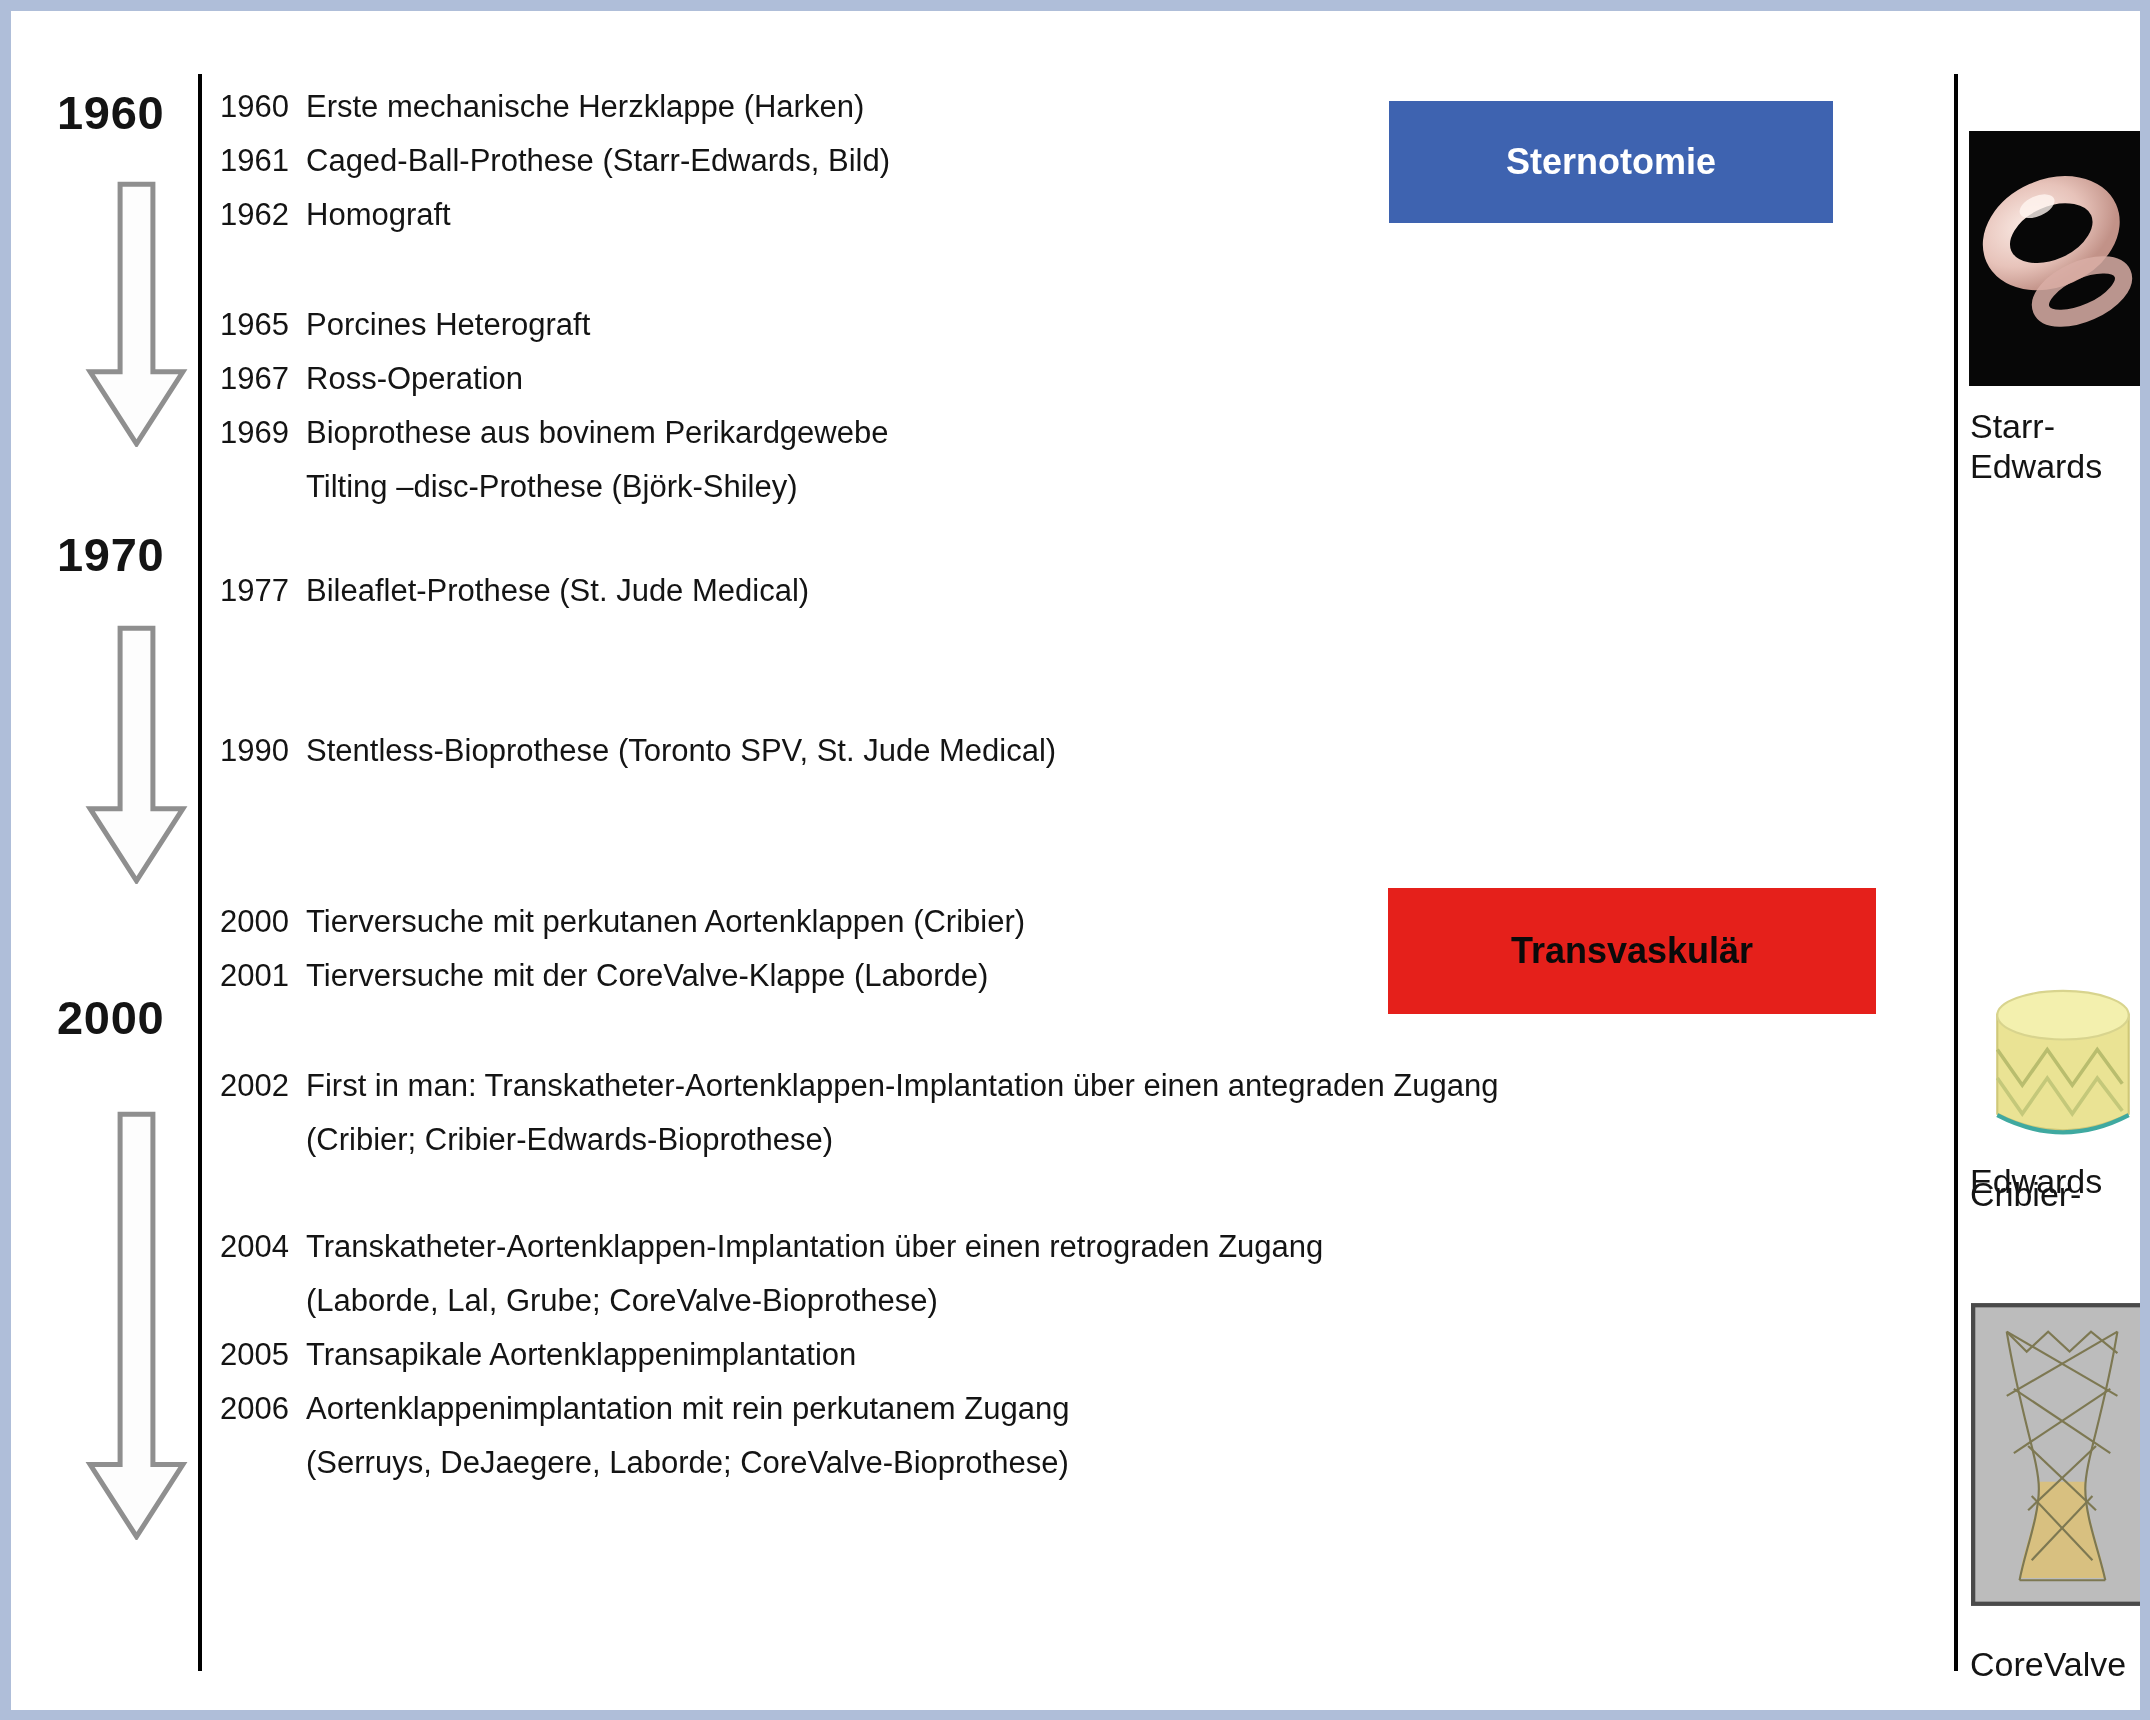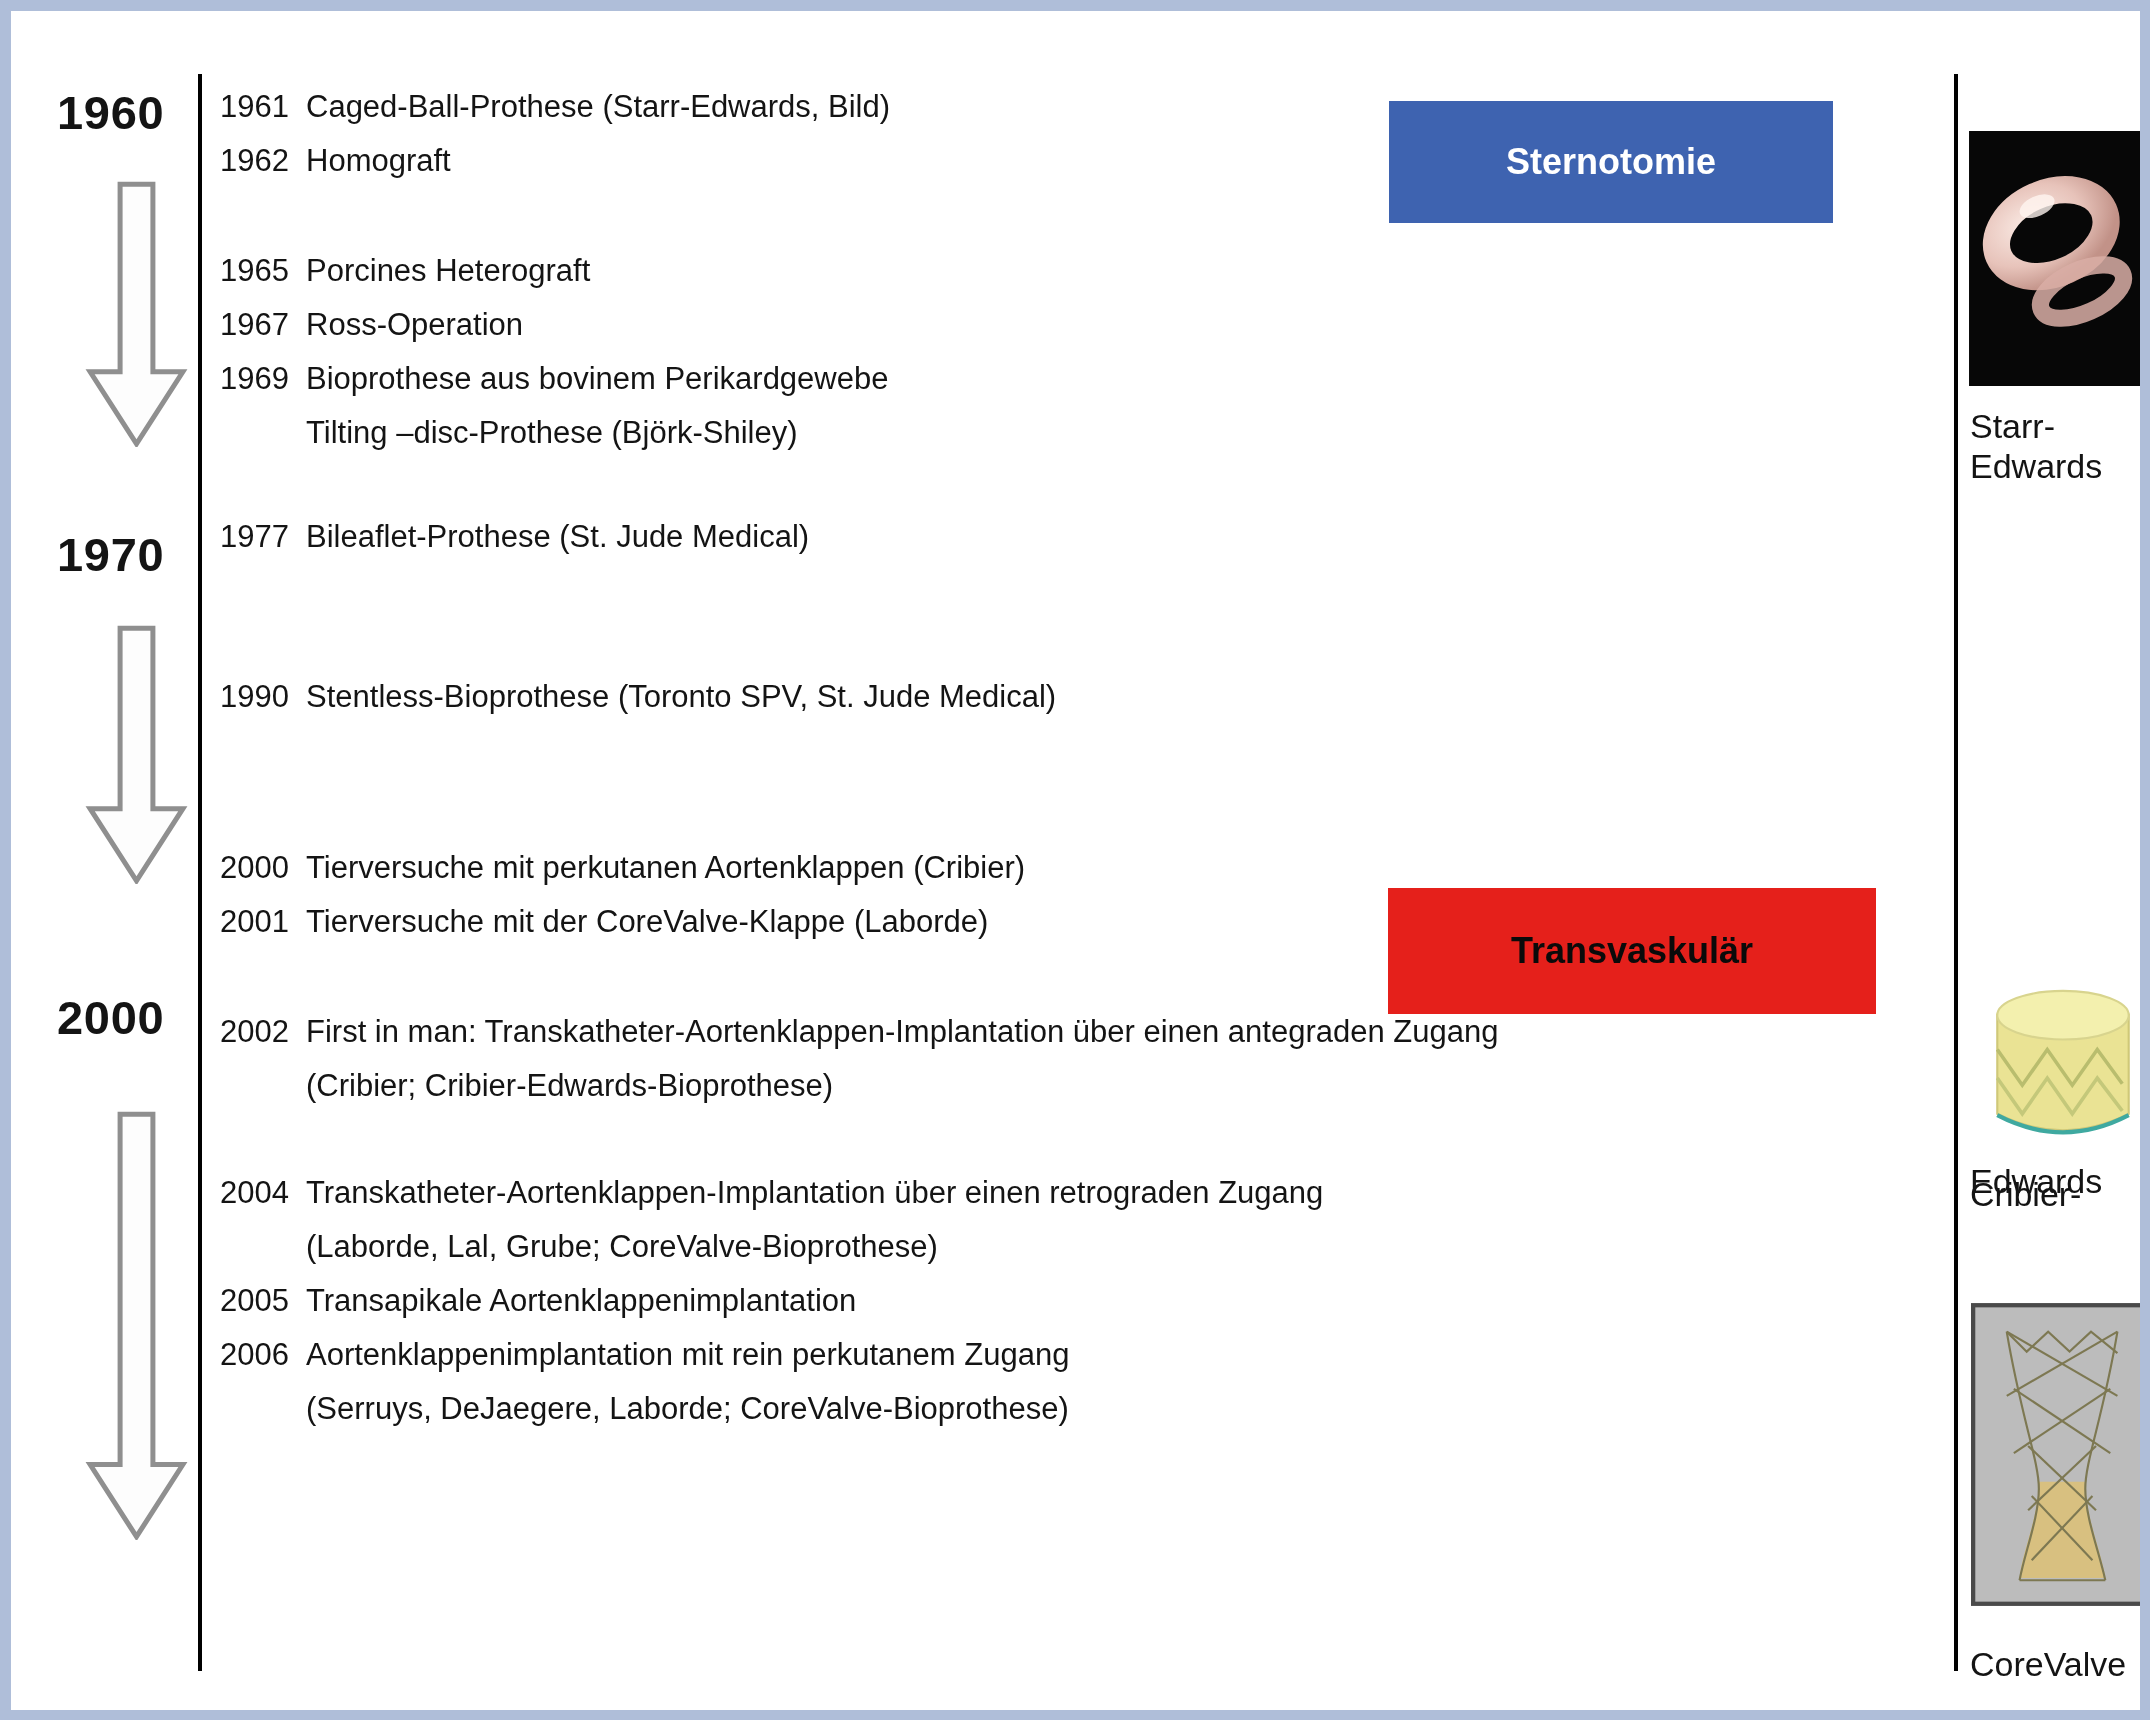--- a/index.html
+++ b/index.html
@@ -70,20 +70,21 @@
   <div class="arrow" id="arrow-3">
     <svg width="107" height="429" viewBox="0 0 150 600">
       <polygon points="52,4 98,4 98,495 140,495 75,596 10,495 52,495" fill="#fdfdfd" stroke="#8f8f8f" stroke-width="7" stroke-linejoin="miter"></polygon>
     </svg>
   </div>
 
   <div class="vline" id="vline-left"></div>
   <div class="vline" id="vline-right"></div>
 
   <div id="timeline">
+    <div class="line"><span class="year">1960</span><span>Erste mechanische Herzklappe (Harken)</span></div>
     <div class="line"><span class="year">1961</span><span>Caged-Ball-Prothese (Starr-Edwards, Bild)</span></div>
     <div class="line"><span class="year">1962</span><span>Homograft</span></div>
     <div class="line g1"><span class="year">1965</span><span>Porcines Heterograft</span></div>
     <div class="line"><span class="year">1967</span><span>Ross-Operation</span></div>
     <div class="line"><span class="year">1969</span><span>Bioprothese aus bovinem Perikardgewebe</span></div>
     <div class="line"><span class="year"></span><span>Tilting –disc-Prothese (Björk-Shiley)</span></div>
     <div class="line g2"><span class="year">1977</span><span>Bileaflet-Prothese (St. Jude Medical)</span></div>
     <div class="line g3"><span class="year">1990</span><span>Stentless-Bioprothese (Toronto SPV, St. Jude Medical)</span></div>
     <div class="line g4"><span class="year">2000</span><span>Tierversuche mit perkutanen Aortenklappen (Cribier)</span></div>
     <div class="line"><span class="year">2001</span><span>Tierversuche mit der CoreValve-Klappe (Laborde)</span></div>

